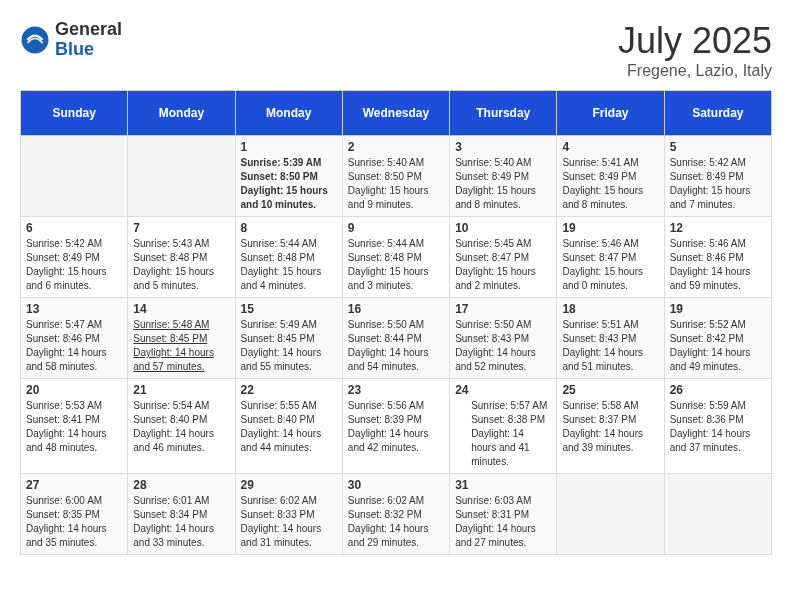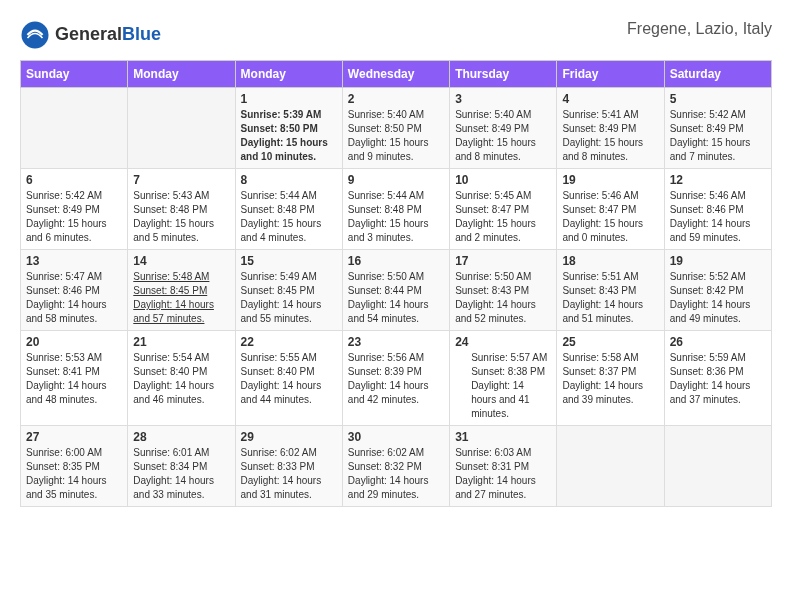--- a/index.html
+++ b/index.html
@@ -15,21 +15,21 @@
       justify-content: space-between;
       align-items: flex-start;
       margin-bottom: 10px;
     }
     .logo {
       display: flex;
       align-items: center;
     }
     .logo-text {
       display: flex;
-      flex-direction: row;
+      flex-direction: column;
       line-height: 1.1;
     }
     .logo-general {
       font-size: 18px;
       font-weight: bold;
       color: #333;
     }
     .logo-blue {
       font-size: 18px;
       font-weight: bold;
@@ -51,24 +51,24 @@
     .location {
       font-size: 16px;
       color: #555;
     }
     .calendar {
       width: 100%;
       border-collapse: collapse;
       font-size: 11px;
     }
     .calendar th {
-      background-color: #8b5cf6;
+      background-color: #1d4ed8;
       color: #fff;
-      text-align: left;
-      padding: 6px 5px;
+      text-align: center;
+      padding: 15px 5px;
       font-size: 12px;
       border: 1px solid #ccc;
     }
     .calendar td {
       vertical-align: top;
       padding: 4px 5px;
       border: 1px solid #ddd;
       width: calc(100% / 7);
       height: 80px;
       background: #fff;
@@ -104,20 +104,21 @@
       <circle cx="20" cy="20" r="18" fill="#1a5fb4"></circle>
       <path d="M10 20 Q20 8 30 20" fill="none" stroke="white" stroke-width="3"></path>
       <path d="M10 24 Q20 12 30 24" fill="none" stroke="white" stroke-width="2"></path>
     </svg>
     <div class="logo-text">
       <span class="logo-general">General</span>
       <span class="logo-blue">Blue</span>
     </div>
   </div>
   <div class="title-section">
+    <div class="month-title">July 2025</div>
     <div class="location">Fregene, Lazio, Italy</div>
   </div>
 </div>
 
 <table class="calendar">
   <thead>
     <tr>
     <th>Sunday</th>
         <th>Monday</th>
         <th>Monday</th>

